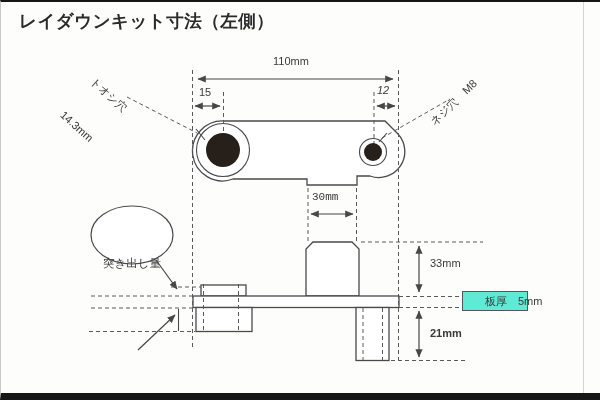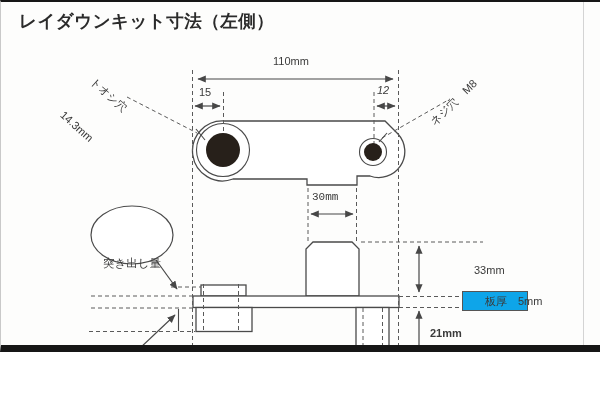--- a/index.html
+++ b/index.html
@@ -1,44 +1,44 @@
 <!DOCTYPE html>
 <html style="--line: #4a4a4a; --text: #3a3a3a; --hole: #27201a; --frame: #161616; --divider: #d4d4d4;"><head>
 <meta charset="utf-8">
 <style>
   :root{
     --line:#4a4a4a; --text:#3a3a3a; --hole:#27201a; --frame:#161616; --divider:#d4d4d4;
   }
   html,body{margin:0;padding:0;background:#fff;}
   .frame{
-    position:relative; width:600px; height:352px; box-sizing:border-box;
+    position:relative; width:600px; height:400px; box-sizing:border-box;
     background:#fdfdfc; overflow:hidden;
     border-top:2px solid var(--frame);
     border-bottom:7px solid var(--frame);
     border-left:1px solid #c9c9c9;
     font-family:"Liberation Sans","DejaVu Sans",sans-serif;
     color:var(--text);
   }
   .divider{position:absolute; left:582px; top:0; width:1px; height:391px; background:var(--divider);}
   svg.draw{position:absolute; left:0; top:0;}
   .lbl{position:absolute; white-space:pre; color:var(--text);}
   .title{left:18px; top:7px; font-size:17.5px; font-weight:600; letter-spacing:.5px; color:#2b2b2b;}
   .dim{font-size:11px;}
   .d110{left:272px; top:53px;}
   .d15{left:198px; top:84px;}
   .d12{left:376px; top:82px;font-style:italic;}
   .d30{left:311px; top:189px;font-family:Liberation Mono, monospace;}
-  .d33{left:429px; top:262px;margin-left:44px;}
+  .d33{left:429px; top:255px;}
   .d21{left:429px; top:325px;font-weight:bold;}
   .rot{font-size:11px; transform-origin:0 0; line-height:15px;}
   .rotL{left:116px; top:50px; transform:rotate(42deg);}
   .rotR{left:426px; top:116px; transform:rotate(-44deg);}
   .thickbox{
     left:461px; top:289px; width:66px; height:20px; box-sizing:border-box;
-    border:1px solid #555; background:#0ea5e9; font-size:11px; line-height:18px; text-align:center;padding-left:22px;
+    border:1px solid #555; background:#5eead4; font-size:11px; line-height:18px; text-align:center;padding-left:22px;
   }
   .callout-top{left:102px; top:211px; font-size:11.5px; line-height:20px;}
   .callout-bot{left:100px; top:349px; font-size:12px; line-height:22px;}
   .outline{stroke:var(--line); stroke-width:1.3; fill:#fff;}
   .thin{stroke:var(--line); stroke-width:1.1; fill:none;}
   .dash{stroke:#5a5a5a; stroke-width:1; fill:none; stroke-dasharray:4 3;}
   .dim-arrow{stroke:#474747; stroke-width:1.2; fill:none;}
   .hole{fill:var(--hole); stroke:none;}
 </style>
 </head>

